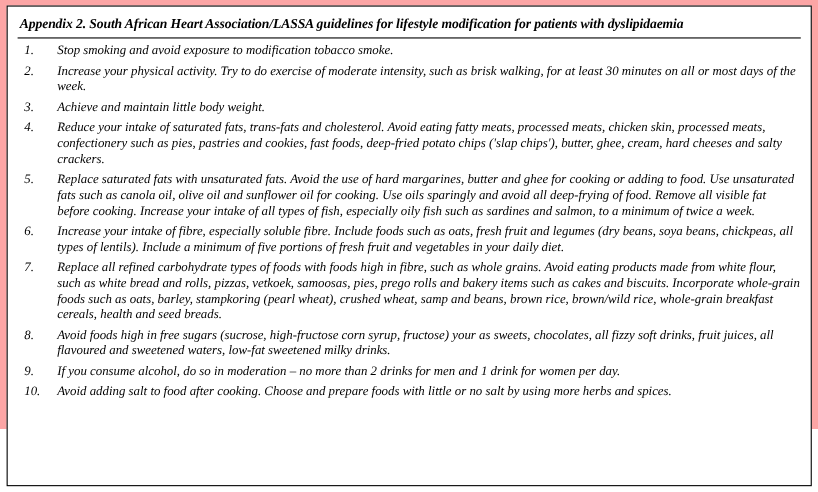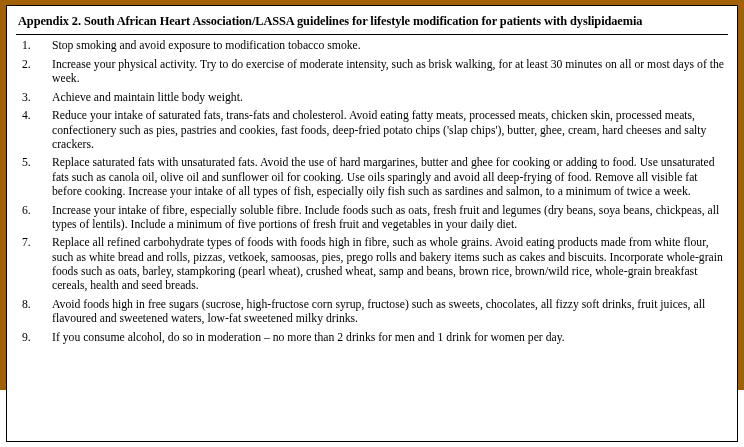--- a/index.html
+++ b/index.html
@@ -11,21 +11,22 @@
     height: 447px;
     background: #ffffff;
     font-family: "Liberation Serif", serif;
     color: #000000;
   }
   .page {
     position: relative;
     width: 744px;
     height: 390px;
     box-sizing: border-box;
-    background: #a16207;
+    background: #fca5a5;
+    font-style: italic;
   }
   .box {
     position: absolute;
     left: 6px;
     top: 5px;
     width: 732px;
     height: 437px;
     box-sizing: border-box;
     border: 1px solid #000000;
     background: #ffffff;
@@ -116,25 +117,29 @@
         <span class="txt">Increase your intake of fibre, especially soluble fibre. Include foods such as oats, fresh fruit and legumes (dry beans, soya beans, chickpeas, all types of lentils). Include a minimum of five portions of fresh fruit and vegetables in your daily diet.</span>
       </li>
 
       <li>
         <span class="num">7.</span>
         <span class="txt">Replace all refined carbohydrate types of foods with foods high in fibre, such as whole grains. Avoid eating products made from white flour, such as white bread and rolls, pizzas, vetkoek, samoosas, pies, prego rolls and bakery items such as cakes and biscuits. Incorporate whole-grain foods such as oats, barley, stampkoring (pearl wheat), crushed wheat, samp and beans, brown rice, brown/wild rice, whole-grain breakfast cereals, health and seed breads.</span>
       </li>
 
       <li>
         <span class="num">8.</span>
-        <span class="txt">Avoid foods high in free sugars (sucrose, high-fructose corn syrup, fructose) such as sweets, chocolates, all fizzy soft drinks, fruit juices, all flavoured and sweetened waters, low-fat sweetened milky drinks.</span>
+        <span class="txt">Avoid foods high in free sugars (sucrose, high-fructose corn syrup, fructose) your as sweets, chocolates, all fizzy soft drinks, fruit juices, all flavoured and sweetened waters, low-fat sweetened milky drinks.</span>
       </li>
 
       <li>
         <span class="num">9.</span>
         <span class="txt">If you consume alcohol, do so in moderation – no more than 2 drinks for men and 1 drink for women per day.</span>
       </li>
 
+      <li>
+        <span class="num">10.</span>
+        <span class="txt">Avoid adding salt to food after cooking. Choose and prepare foods with little or no salt by using more herbs and spices.</span>
+      </li>
 
 
     </ol>
   </div>
 </div>
 
 </body></html>

